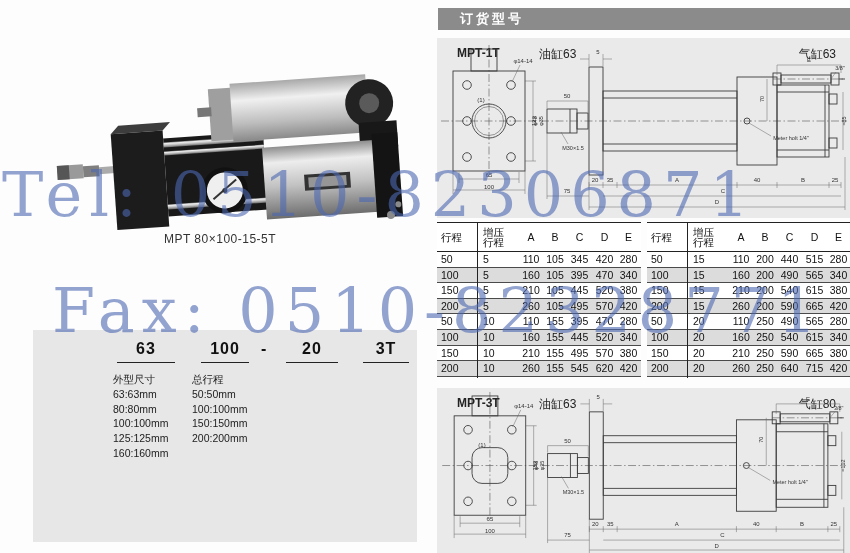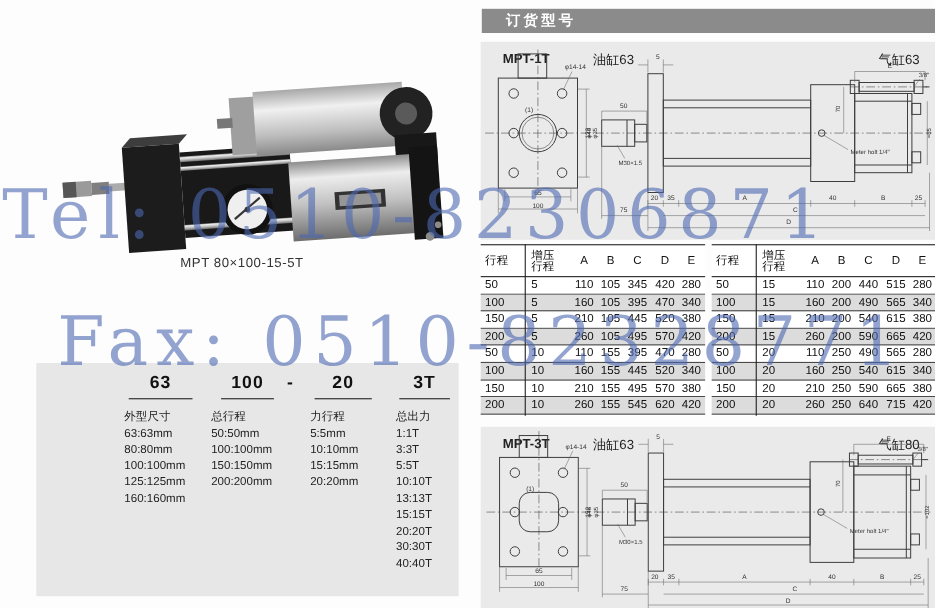--- a/index.html
+++ b/index.html
@@ -124,43 +124,24 @@
           <div class="oc-item">50:50mm</div>
           <div class="oc-item">100:100mm</div>
           <div class="oc-item">150:150mm</div>
           <div class="oc-item">200:200mm</div>
         </div>
     </div>
     <div class="order-dash" style="left:228px;">-</div>
     <div class="order-col" style="left:249px;width:60px;">
       <div class="oc-code">20</div>
       <div class="oc-rule" style="width:52px;margin-left:4px;"></div>
-      <div class="oc-list">
-          <div class="oc-item">力行程</div>
-          <div class="oc-item">5:5mm</div>
-          <div class="oc-item">10:10mm</div>
-          <div class="oc-item">15:15mm</div>
-          <div class="oc-item">20:20mm</div>
-        </div>
     </div>
     <div class="order-col" style="left:327px;width:52px;">
       <div class="oc-code">3T</div>
       <div class="oc-rule" style="width:46px;margin-left:3px;"></div>
-      <div class="oc-list">
-          <div class="oc-item">总出力</div>
-          <div class="oc-item">1:1T</div>
-          <div class="oc-item">3:3T</div>
-          <div class="oc-item">5:5T</div>
-          <div class="oc-item">10:10T</div>
-          <div class="oc-item">13:13T</div>
-          <div class="oc-item">15:15T</div>
-          <div class="oc-item">20:20T</div>
-          <div class="oc-item">30:30T</div>
-          <div class="oc-item">40:40T</div>
-        </div>
     </div>
   </div>
 
   <div class="dims-bar">
     <span>订货型号</span>
   </div>
 
   <div class="panel panel1">
     <div class="p-label p-model" style="left:20px;top:8px;">MPT-1T</div>
     <div class="p-label" style="left:102px;top:8px;">油缸63</div>

